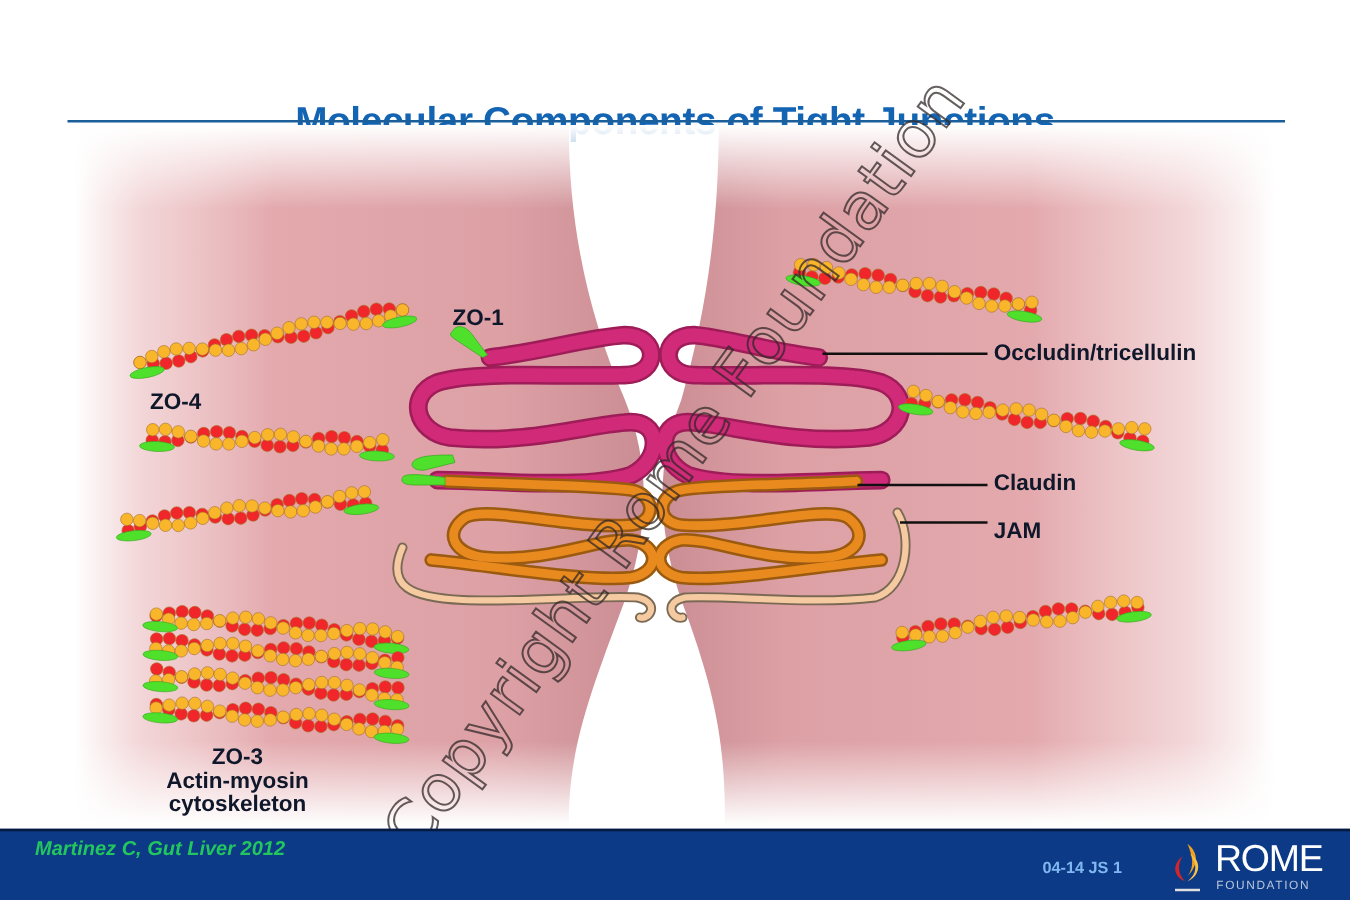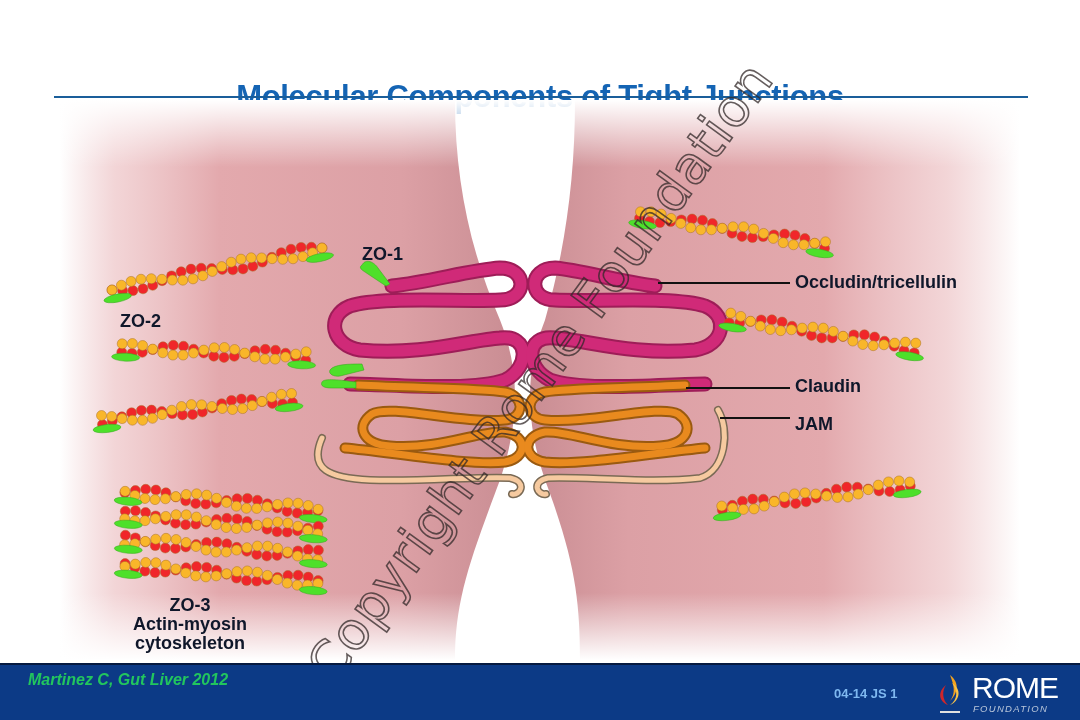--- a/index.html
+++ b/index.html
@@ -7,21 +7,21 @@
   .title { position:absolute; left:0; top:36px; width:1080px; text-align:center; font-size:31px; font-weight:bold; color:#1464b4; letter-spacing:-0.3px;margin-top:43px; }
   .rule { position:absolute; left:54px; top:96px; width:974px; height:2px; background:#1a5e9a; }
   svg.diagram { position:absolute; left:0; top:0; }
   .lbl { position:absolute; font-weight:bold; color:#0f172a; font-size:18px; }
   .lbl-center { text-align:center; line-height:19px; }
   .footer { position:absolute; left:0; top:663px; width:1080px; height:57px; background:#0c3a86; border-top:2px solid #061a40; }
   .cite { position:absolute; left:28px; font-style:italic; font-weight:bold; font-size:16px; color:#22c55e; }
   .code { position:absolute; left:834px; top:21px; font-weight:bold; font-size:13px; color:#7fb8f0; }
   .logo { position:absolute; left:934px; top:6px; width:140px; height:46px; }
   .logo-word { position:absolute; left:38px; top:0px; font-size:30px; font-weight:normal; color:#ffffff; letter-spacing:-1px; }
-  .logo-sub { position:absolute; left:39px; top:32px; font-size:9.5px; color:#b9c6da; letter-spacing:1.3px;font-style:italic; }
+  .logo-sub { position:absolute; left:39px; top:32px; font-size:9.5px; color:#b9c6da; letter-spacing:1.3px; }
   .wm { position:absolute; left:540px; top:372px; font-size:52px; color:rgba(40,30,30,0.62); white-space:nowrap; transform:translate(-50%,-50%) rotate(-54deg); letter-spacing:1px; -webkit-text-stroke:0; font-family:"DejaVu Sans", sans-serif; font-weight:normal; color:transparent; -webkit-text-stroke:1.6px rgba(50,40,40,0.75); }
 </style>
 </head>
 <body>
 
 <div class="title">Molecular Components of Tight Junctions</div>
 <div class="rule"></div>
 
 <svg class="diagram" width="1080" height="720" viewBox="0 0 1080 720">
   <defs>
@@ -531,21 +531,21 @@
         <circle cx="899.0" cy="480.9" r="5" fill="#f9b62a" stroke="#a8702a" stroke-width="0.5"></circle>
         <circle cx="910.3" cy="486.0" r="5" fill="#f0262a" stroke="#a8702a" stroke-width="0.5"></circle>
         <circle cx="909.7" cy="482.0" r="5" fill="#f9b62a" stroke="#a8702a" stroke-width="0.5"></circle>
         <ellipse cx="727.1" cy="516.4" rx="14" ry="4" fill="#4ee02a" stroke="#3aa820" stroke-width="0.5" transform="rotate(-7.3 727.1 516.4)"></ellipse>
         <ellipse cx="907.2" cy="493.4" rx="14" ry="4" fill="#4ee02a" stroke="#3aa820" stroke-width="0.5" transform="rotate(-7.3 907.2 493.4)"></ellipse>
       </g>
     </g>
 </svg>
 
 <div class="lbl" style="left:362px;top:244px;">ZO-1</div>
-<div class="lbl" style="left:120px;top:311px;">ZO-2</div>
+<div class="lbl" style="left:120px;top:311px;">ZO-4</div>
 <div class="lbl" style="left:795px;top:272px;">Occludin/tricellulin</div>
 <div class="lbl" style="left:795px;top:376px;">Claudin</div>
 <div class="lbl" style="left:795px;top:414px;">JAM</div>
 <div class="lbl lbl-center" style="left:110px;top:596px;width:160px;">
   <div>ZO-3</div>
   <div>Actin-myosin</div>
   <div>cytoskeleton</div>
 </div>
 
 <div class="wm">Copyright Rome Foundation</div>

